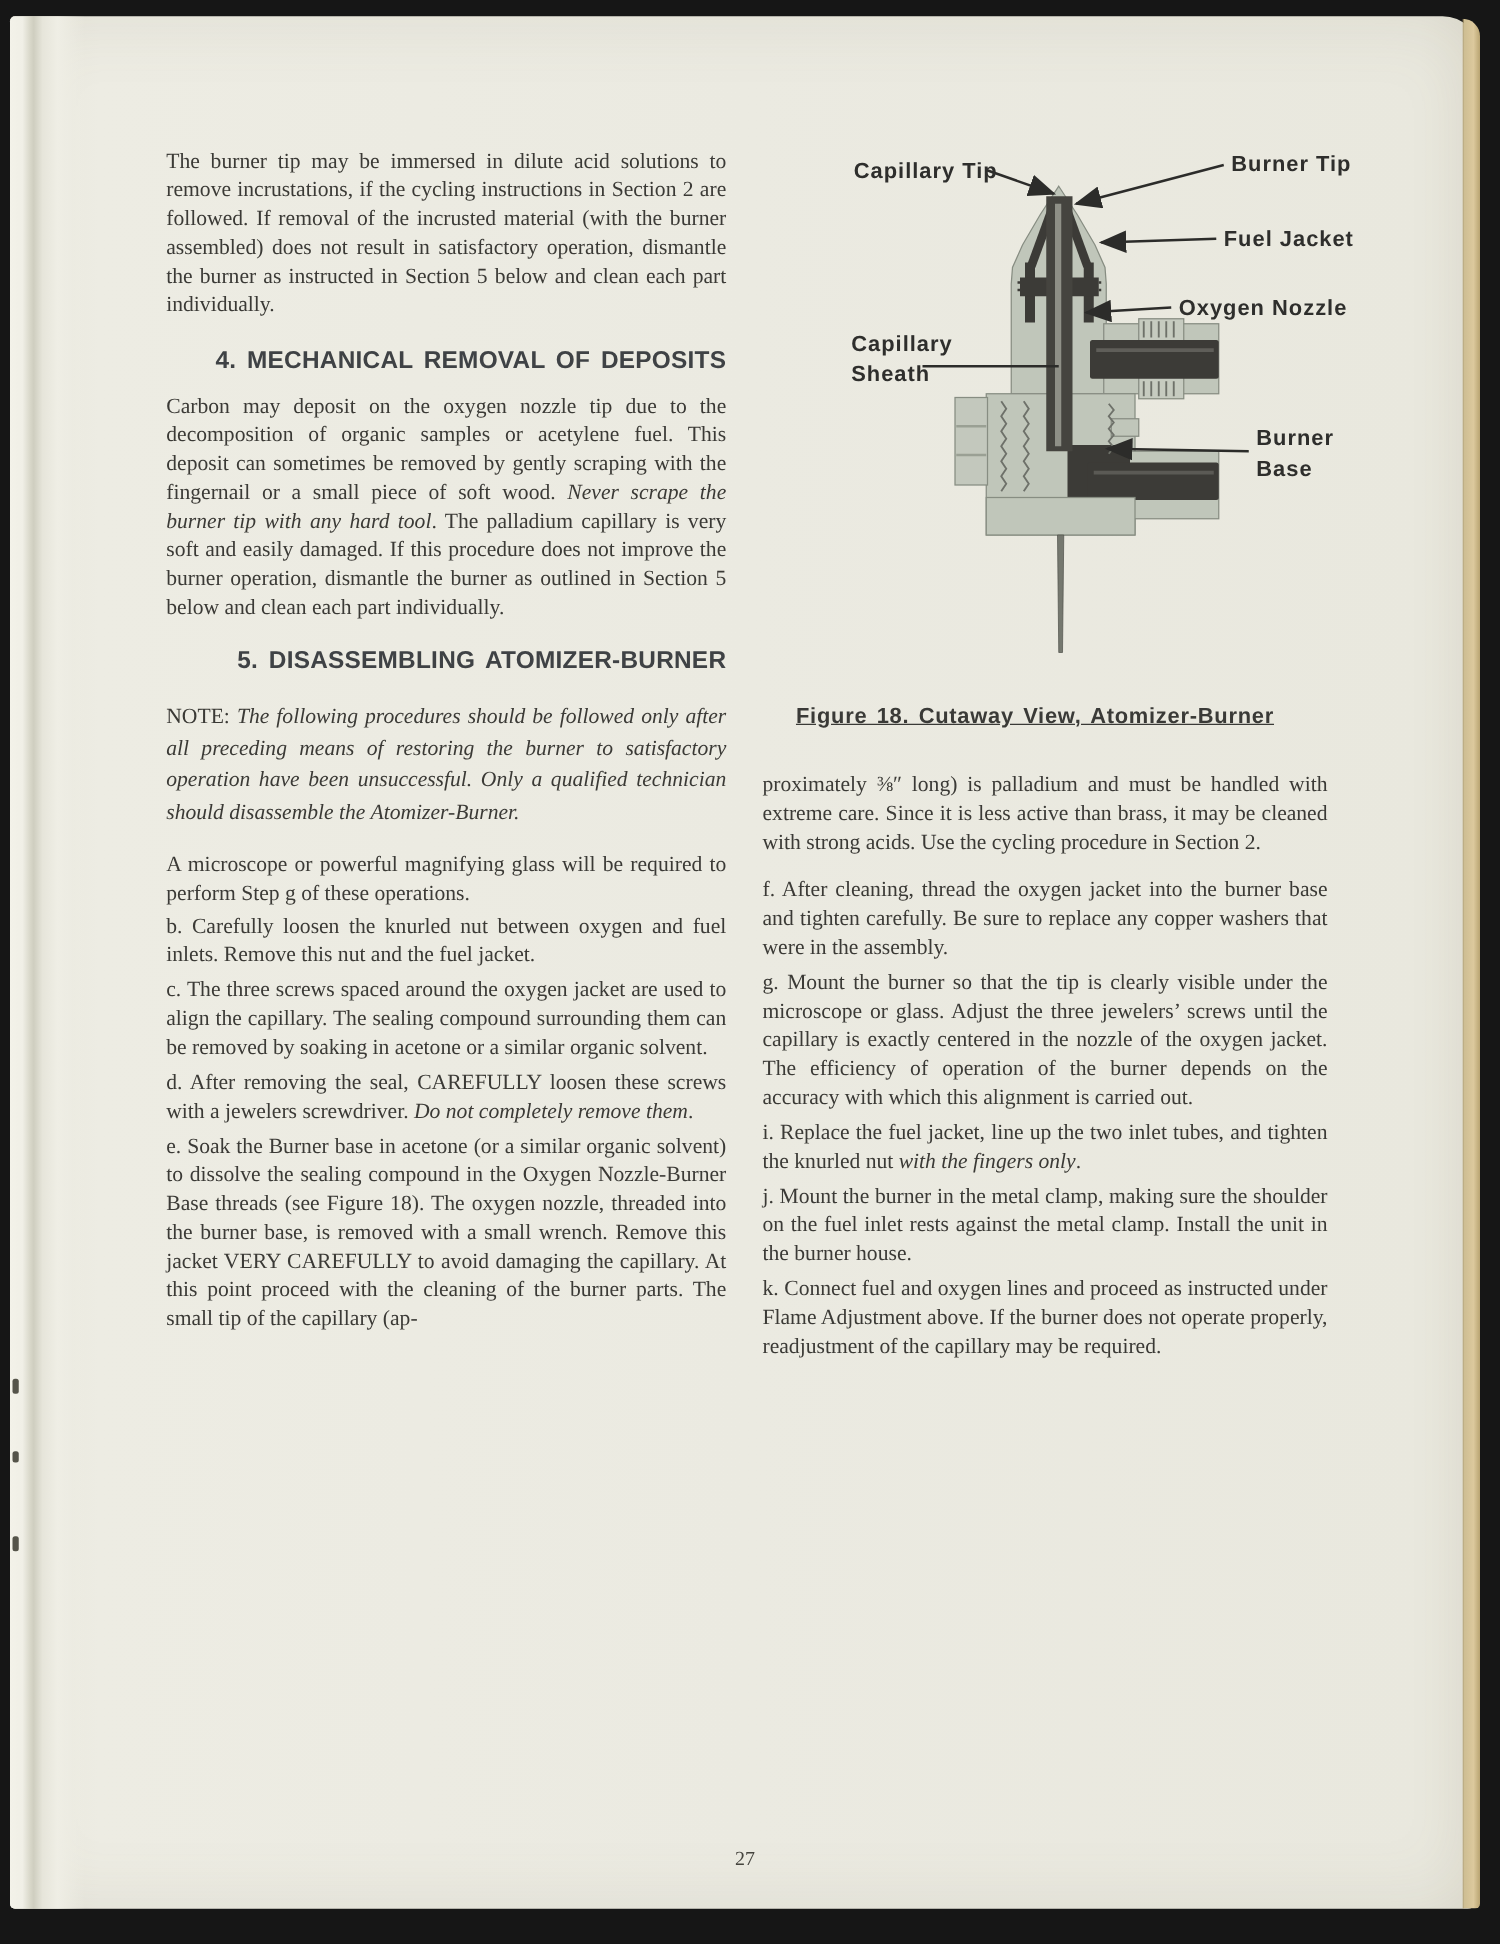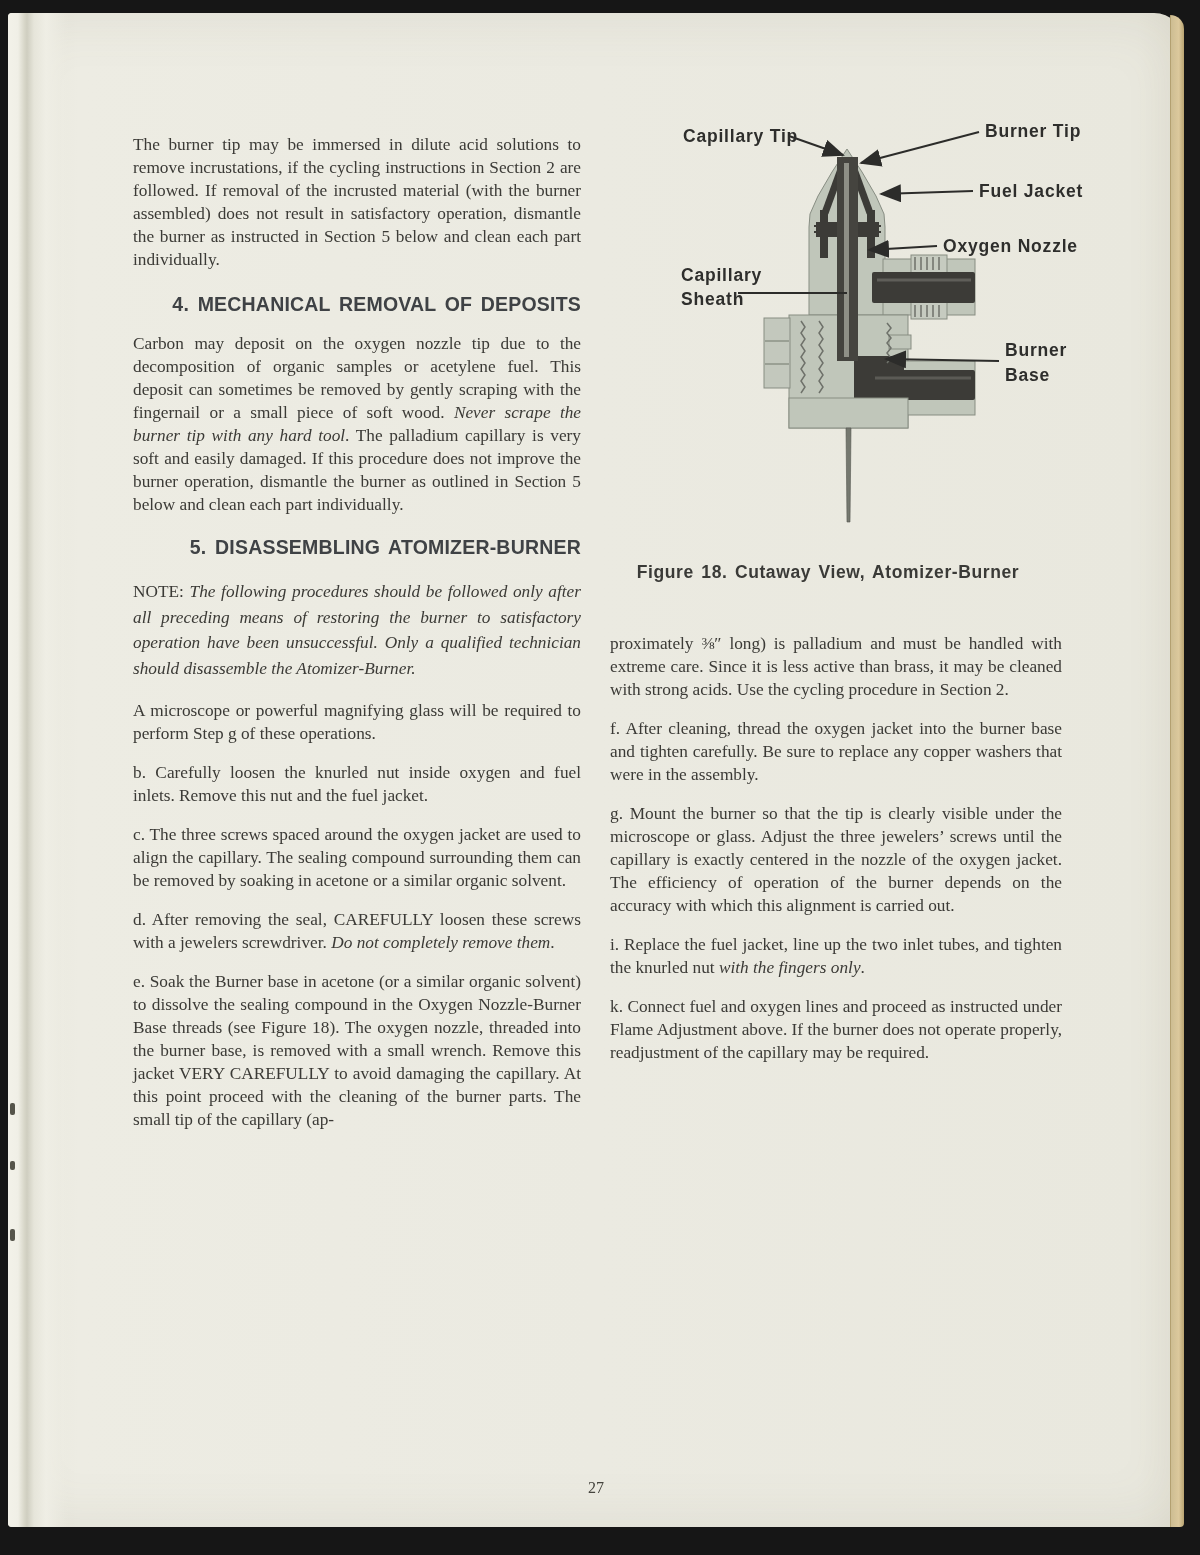--- a/index.html
+++ b/index.html
@@ -27,21 +27,21 @@
     position:absolute;left:0;top:0;bottom:0;width:60px;
     background:linear-gradient(90deg,
       #f3f2e9 0px,#f0efe6 10px,#d9d8ca 16px,#cfcec0 19px,#e6e5da 26px,
       #efeee5 38px,rgba(235,234,225,0) 60px);
     border-radius:4px 0 0 4px;
   }
   .stitch{position:absolute;left:2px;width:5px;background:#55544a;border-radius:2px;}
   
   .col{position:absolute;}
   .body-text p{
-    margin:16px 0 5px 0;
+    margin:0 0 5px 0;
     font-size:17.3px;line-height:23px;color:#3b3a36;
     text-align:justify;
   }
   p.lead{margin-bottom:22px;}
   p.sec-para{margin-bottom:20px;}
   p.note{font-size:17.3px;line-height:25.5px;margin-bottom:18px;}
   p.micro{margin-bottom:3px;}
   p.cont{margin-bottom:15px;}
   h3.sec-head{
     font-family:"Liberation Sans", sans-serif;
@@ -49,21 +49,21 @@
     letter-spacing:.2px;word-spacing:3px;
     margin:0 0 13px 0;
     text-align:right;
   }
   h3.sec-head.h5{margin-bottom:20px;}
   .caption{
     position:absolute;left:585px;top:549px;width:470px;
     text-align:center;
     font-family:"Liberation Sans", sans-serif;
     font-weight:bold;font-size:17.5px;color:#3a3a37;
-    letter-spacing:.6px;word-spacing:2px;
+    letter-spacing:.6px;word-spacing:2px;text-decoration:underline;
   }
   .page-num{
     position:absolute;left:0;top:1466px;width:100%;
     text-align:center;font-size:16px;color:#45443e;
   }
   
   .figure-wrap{position:absolute;left:635px;top:96px;width:470px;height:452px;}
   .fig-label{
     font-family:"Liberation Sans", sans-serif;
     font-weight:bold;font-size:17.5px;fill:#2e2e2c;letter-spacing:.8px;
@@ -82,21 +82,21 @@
 
   <div class="col body-text" style="left:125px;top:104px;width:448px;">
     <p class="lead"><span>The burner tip may be immersed in dilute acid solutions to remove incrustations, if the cycling instructions in Section 2 are followed. If removal of the incrusted material (with the burner assembled) does not result in satisfactory operation, dismantle the burner as instructed in Section 5 below and clean each part individually.</span></p>
 
     <h3 class="sec-head">4. MECHANICAL REMOVAL OF DEPOSITS</h3>
     <p class="sec-para"><span>Carbon may deposit on the oxygen nozzle tip due to the decomposition of organic samples or acetylene fuel. This deposit can sometimes be removed by gently scraping with the fingernail or a small piece of soft wood. </span><span style="font-style: italic;">Never scrape the burner tip with any hard tool</span><span>. The palladium capillary is very soft and easily damaged. If this procedure does not improve the burner operation, dismantle the burner as outlined in Section 5 below and clean each part individually.</span></p>
 
     <h3 class="sec-head h5">5. DISASSEMBLING ATOMIZER-BURNER</h3>
     <p class="note"><span>NOTE: </span><span style="font-style: italic;">The following procedures should be followed only after all preceding means of restoring the burner to satisfactory operation have been unsuccessful. Only a qualified technician should disassemble the Atomizer-Burner.</span></p>
     <p class="micro"><span>A microscope or powerful magnifying glass will be required to perform Step g of these operations.</span></p>
-    <p><span>b. Carefully loosen the knurled nut inside oxygen and fuel inlets. Remove this nut and the fuel jacket.</span></p>
+    <p><span>b. Carefully loosen the knurled nut between oxygen and fuel inlets. Remove this nut and the fuel jacket.</span></p>
     <p><span>c. The three screws spaced around the oxygen jacket are used to align the capillary. The sealing compound surrounding them can be removed by soaking in acetone or a similar organic solvent.</span></p>
     <p><span>d. After removing the seal, CAREFULLY loosen these screws with a jewelers screwdriver. </span><span style="font-style: italic;">Do not completely remove them</span><span>.</span></p>
     <p><span>e. Soak the Burner base in acetone (or a similar organic solvent) to dissolve the sealing compound in the Oxygen Nozzle-Burner Base threads (see Figure 18). The oxygen nozzle, threaded into the burner base, is removed with a small wrench. Remove this jacket VERY CAREFULLY to avoid damaging the capillary. At this point proceed with the cleaning of the burner parts. The small tip of the capillary (ap-</span></p>
   </div>
 
   <div class="figure-wrap">
     <svg width="470" height="452" viewBox="0 0 470 452">
       <defs>
         <marker id="arr" markerWidth="11" markerHeight="9" refX="10" refY="4.5" orient="auto">
           <path d="M0,0 L11,4.5 L0,9 Z" fill="#2c2c2a"></path>
@@ -186,17 +186,18 @@
     </svg>
   </div>
 
   <div class="caption">Figure 18. Cutaway View, Atomizer-Burner</div>
 
   <div class="col body-text" style="left:602px;top:603px;width:452px;">
     <p class="cont"><span>proximately ⅜″ long) is palladium and must be handled with extreme care. Since it is less active than brass, it may be cleaned with strong acids. Use the cycling procedure in Section 2.</span></p>
     <p><span>f. After cleaning, thread the oxygen jacket into the burner base and tighten carefully. Be sure to replace any copper washers that were in the assembly.</span></p>
     <p><span>g. Mount the burner so that the tip is clearly visible under the microscope or glass. Adjust the three jewelers’ screws until the capillary is exactly centered in the nozzle of the oxygen jacket. The efficiency of operation of the burner depends on the accuracy with which this alignment is carried out.</span></p>
     <p><span>i. Replace the fuel jacket, line up the two inlet tubes, and tighten the knurled nut </span><span style="font-style: italic;">with the fingers only</span><span>.</span></p>
+    <p><span>j. Mount the burner in the metal clamp, making sure the shoulder on the fuel inlet rests against the metal clamp. Install the unit in the burner house.</span></p>
     <p><span>k. Connect fuel and oxygen lines and proceed as instructed under Flame Adjustment above. If the burner does not operate properly, readjustment of the capillary may be required.</span></p>
   </div>
 
   <div class="page-num">27</div>
 </div>
 
 </body></html>

